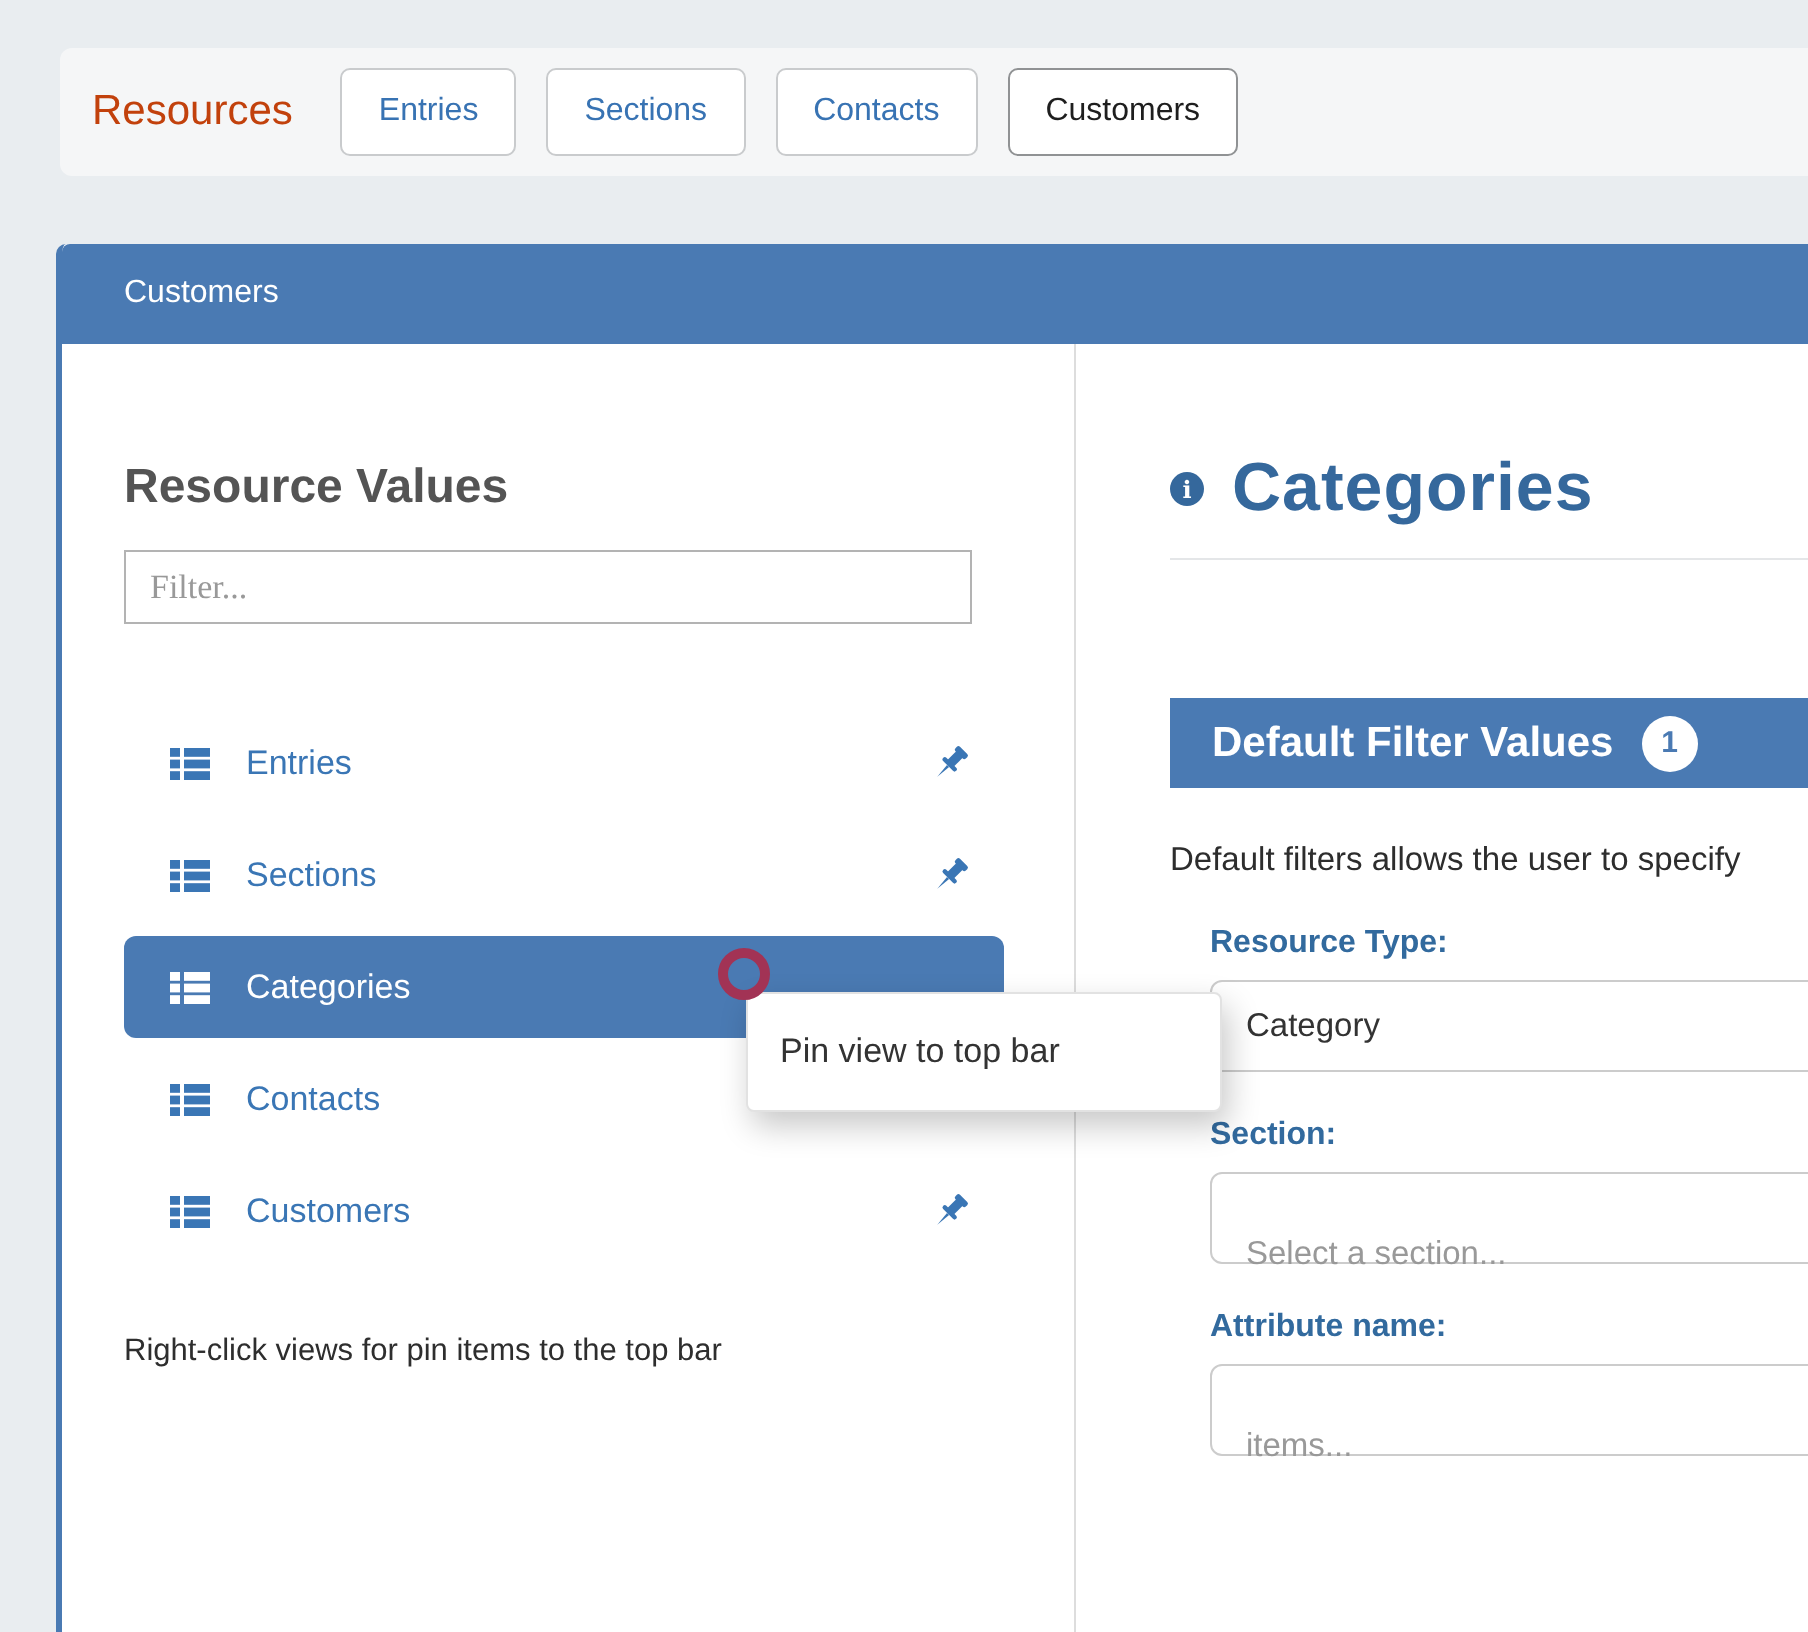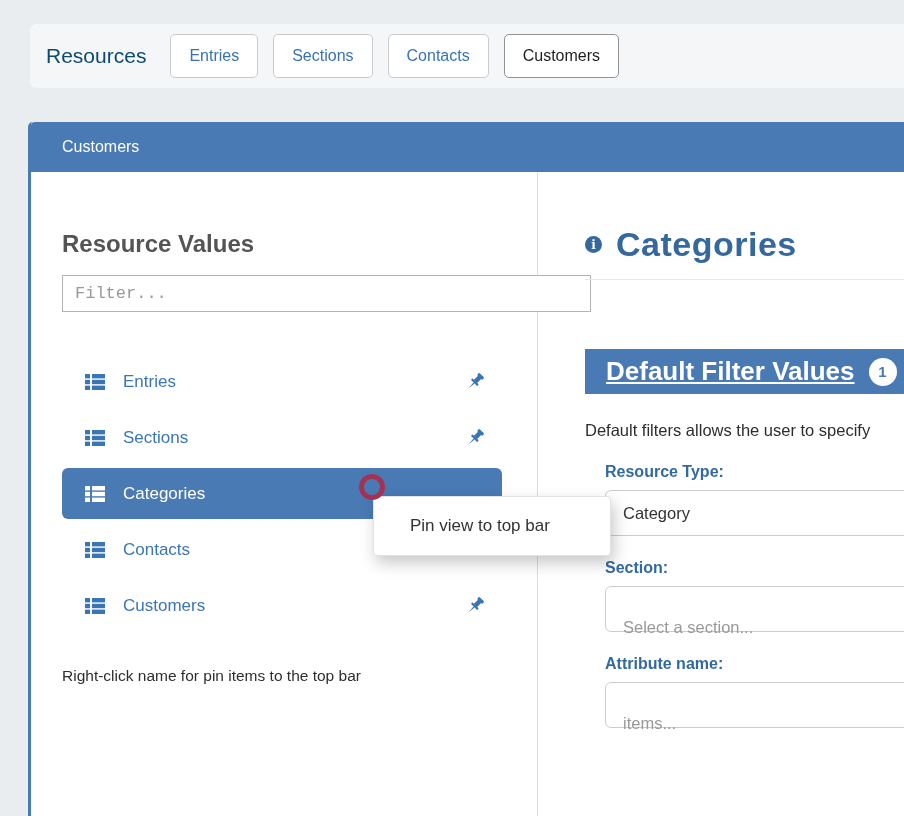--- a/index.html
+++ b/index.html
@@ -10,21 +10,21 @@
     font-family:"Liberation Sans", sans-serif;
     color:#333;
   }
 
   
   .topbar {
     position:absolute; left:30px; top:24px; width:880px; height:64px;
     background:#f5f6f7; border-radius:6px 0 0 6px;
     display:flex; align-items:center; padding-left:16px;
   }
-  .topbar-label { color:#0c4a6e; font-size:21px; margin-right:24px; }
+  .topbar-label { color:#c2410c; font-size:21px; margin-right:24px; }
   .top-btn {
     height:44px; padding:0 18px; margin-right:15px;
     background:#fff; border:1px solid #c9cbcd; border-radius:5px;
     font-size:16px; color:#3873b3; font-family:inherit; cursor:pointer;
     display:inline-flex; align-items:center;
   }
   .top-btn.plain { color:#1e1e1e; border-color:#909294; }
 
   
   .panel {
@@ -39,23 +39,23 @@
   }
   .panel-body { flex:1; display:flex; min-height:0; }
 
   
   .sidebar {
     width:507px; flex:0 0 507px; border-right:1px solid #dddddd;
     padding:58px 34px 0 31px;
   }
   .sidebar-title { font-size:24px; font-weight:bold; color:#545454; }
   .filter-input {
-    margin-top:17px; width:529px; height:37px;
+    margin-top:17px; width:424px; height:37px;
     border:1px solid #b3b3b3; background:#fff; border-radius:0;
-    padding:0 12px; font-size:17px; font-family:Liberation Mono, monospace; color:#333;
+    padding:0 12px; font-size:17px; font-family:Liberation Serif, serif; color:#333;
   }
   .filter-input::placeholder { color:#999; }
   .nav-list { margin-top:44px; width:440px; }
   .nav-item {
     height:51px; margin-bottom:5px; display:flex; align-items:center;
     padding:0 16px 0 22px; border-radius:6px; color:#3a76b5; cursor:pointer;
   }
   .nav-item.selected { background:#4a7ab3; color:#fff; }
   .nav-icon { display:inline-flex; width:22px; height:22px; }
   .nav-label { margin-left:17px; font-size:17px; }
@@ -71,21 +71,21 @@
     color:#fff; font-size:12px; font-weight:bold; font-family:"DejaVu Serif", serif;
     display:inline-flex; align-items:center; justify-content:center;
     margin-right:14px; flex:0 0 17px;
   }
   .content-title { font-size:34px; font-weight:bold; color:#35689c; letter-spacing:0.5px; }
   .content-rule { border:none; border-top:1px solid #e4e6e8; margin-top:15px; width:420px; }
   .section-bar {
     margin-top:69px; height:45px; width:420px; background:#4a7ab3;
     display:flex; align-items:center; padding-left:21px; color:#fff;
   }
-  .section-title { font-size:26px; font-weight:bold;text-decoration:underline; }
+  .section-title { font-size:21px; font-weight:bold; }
   .section-badge {
     margin-left:14px; width:28px; height:28px; border-radius:50%;
     background:#fff; color:#4a7ab3; font-size:15px; font-weight:bold;
     display:inline-flex; align-items:center; justify-content:center;
   }
   .section-desc { margin-top:27px; font-size:16.5px; color:#2d2d2d; white-space:nowrap; }
   .form { margin-left:20px; }
   .form-group { margin-top:23px; }
   .form-label { font-size:16px; font-weight:bold; color:#326a9e; display:block; }
   .form-box {
@@ -94,21 +94,21 @@
     display:flex; align-items:center; padding-left:17px;
     font-size:16.5px; color:#333; cursor:pointer;
   }
   .form-box .muted { color:#999;margin-top:36px; }
 
   
   .context-menu {
     position:absolute; left:373px; top:496px; width:238px; height:60px;
     background:#fff; border:1px solid #e2e2e2; border-radius:4px;
     box-shadow:3px 7px 16px rgba(0,0,0,0.22);
-    z-index:40; display:flex; align-items:center; padding-left:36px;
+    z-index:40; display:flex; align-items:center; padding-left:16px;
     font-size:17px; color:#333; cursor:pointer;
   }
   .click-circle {
     position:absolute; left:359px; top:474px; width:26px; height:26px;
     border:5px solid #a23355; border-radius:50%; z-index:50; pointer-events:none;
   }
 </style>
 </head>
 <body>
 
@@ -231,21 +231,21 @@
                   <rect x="9.5" y="4.5" width="5" height="7"></rect>
                   <rect x="7" y="11" width="10" height="2.5" rx="1.2"></rect>
                   <path d="M11.2 13.5 L12 21.8 L12.8 13.5 Z"></path>
                 </g>
               </svg>
           </span>
         </div>
 
       </div>
 
-      <div class="sidebar-hint">Right-click name for pin items to the top bar</div>
+      <div class="sidebar-hint">Right-click views for pin items to the top bar</div>
     </div>
 
     <div class="content">
       <div class="content-title-row">
         <span class="info-icon">i</span>
         <span class="content-title">Categories</span>
       </div>
       <hr class="content-rule">
 
       <div class="section-bar">

